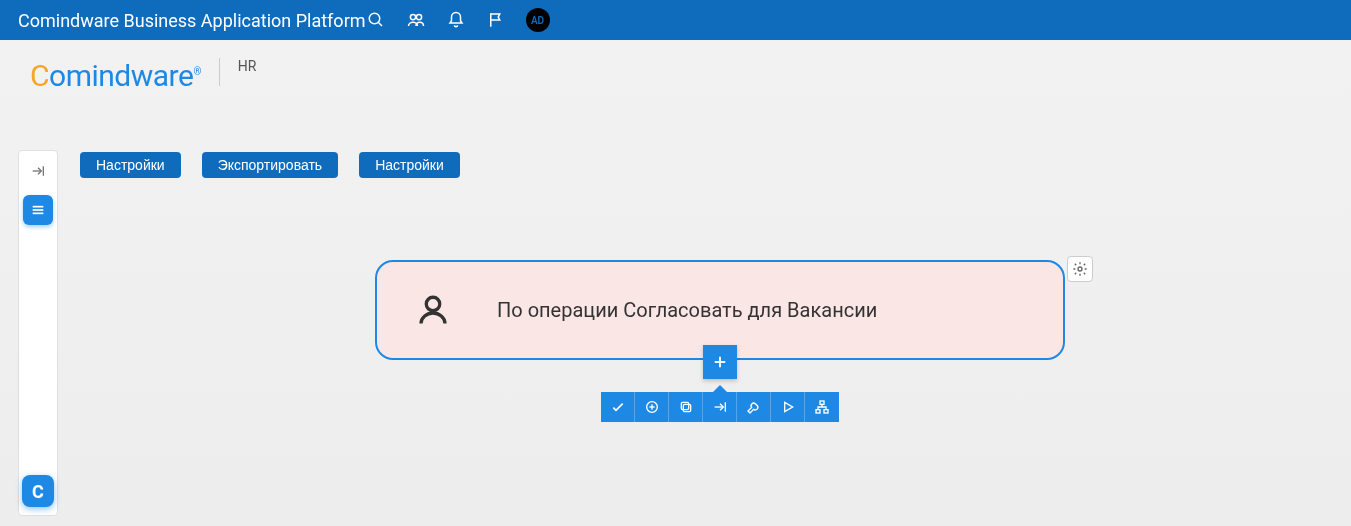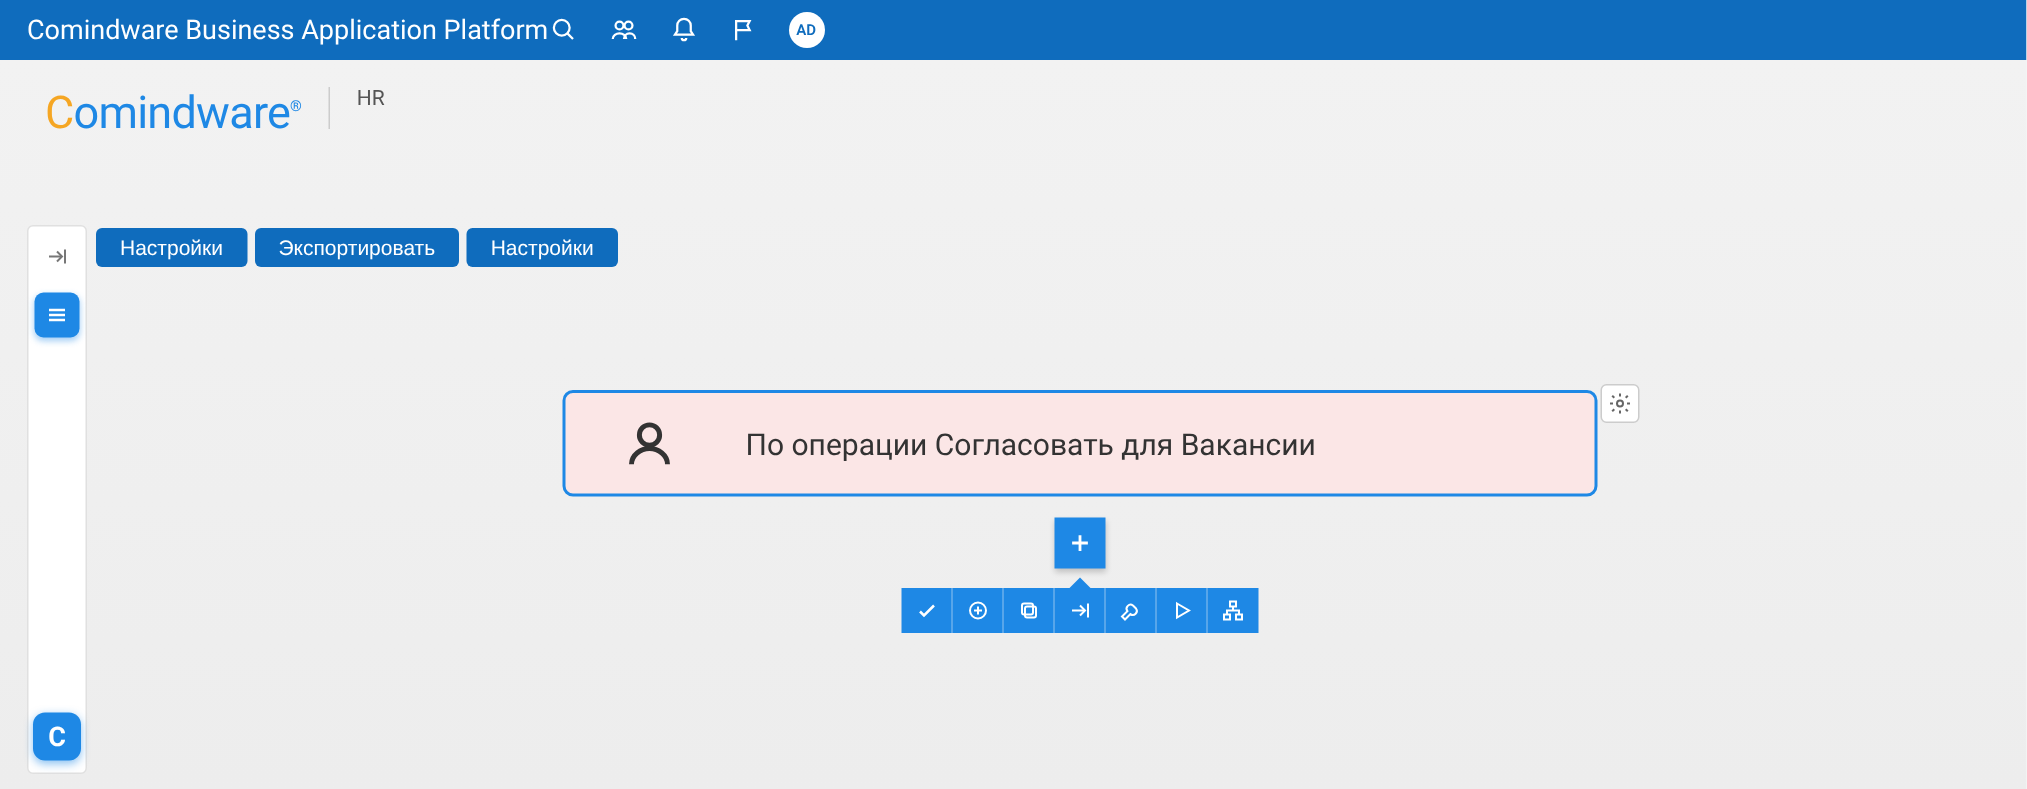--- a/index.html
+++ b/index.html
@@ -32,21 +32,21 @@
       height: 20px;
       display: flex;
       align-items: center;
       justify-content: center;
       cursor: pointer;
     }
     .avatar-badge {
       width: 24px;
       height: 24px;
       border-radius: 50%;
-      background: #ffffff;
+      background: #000000;
       color: #0f6cbd;
       display: flex;
       align-items: center;
       justify-content: center;
       font-size: 10px;
       font-weight: 600;
       cursor: pointer;
     }
     .content-area {
       background: linear-gradient(to bottom, #f2f2f2, #ededed);
@@ -117,46 +117,46 @@
       height: 32px;
       border-radius: 8px;
       background: #1e88e5;
       display:flex;align-items:center;justify-content:center;
       color:#fff;font-weight:700;font-size:18px;
       box-shadow: 0 2px 6px rgba(30,136,229,0.5);
       cursor:pointer;
     }
     .toolbar {
       position: absolute;
-      left: 64px;
+      left: 80px;
       top: 112px;
       display: flex;
-      gap: 5px;
+      gap: 21px;
     }
     .toolbar-btn {
       background: #0f6cbd;
       color: #fff;
       border: none;
       border-radius: 4px;
       padding: 5px 16px;
       font-size: 14px;
       cursor: pointer;
     }
     .canvas {
       position: absolute;
       left: 375px;
       top: 220px;
       width: 690px;
     }
     .node-card {
       width: 690px;
-      height: 71px;
+      height: 100px;
       background: #fbe6e6;
       border: 2px solid #1e88e5;
-      border-radius: 7px;
+      border-radius: 18px;
       display: flex;
       align-items: center;
       padding-left: 38px;
       position: relative;
     }
     .node-icon {
       width: 40px;
       height: 40px;
       color: #333;
       margin-right: 42px;

